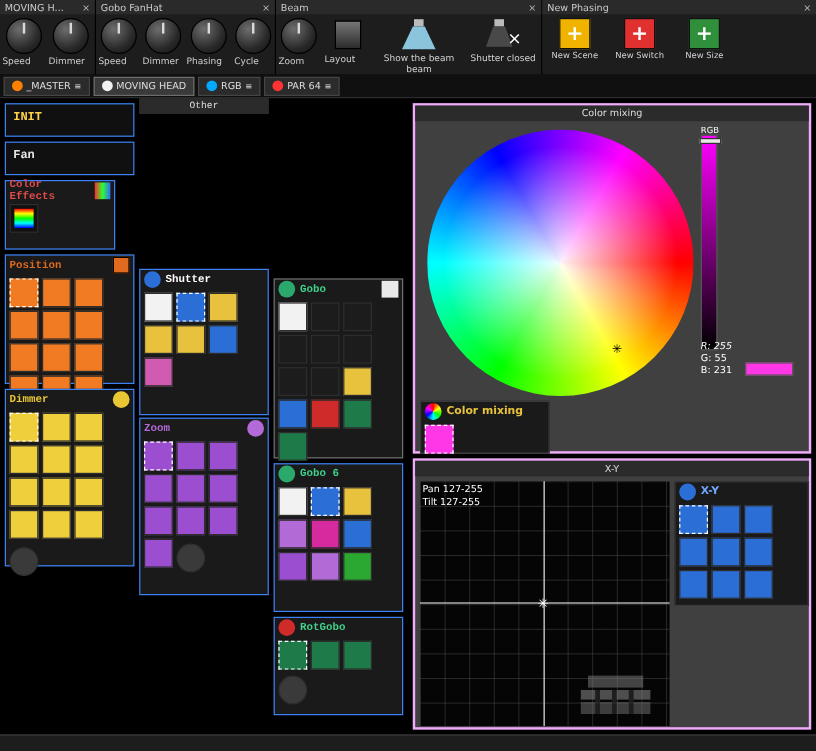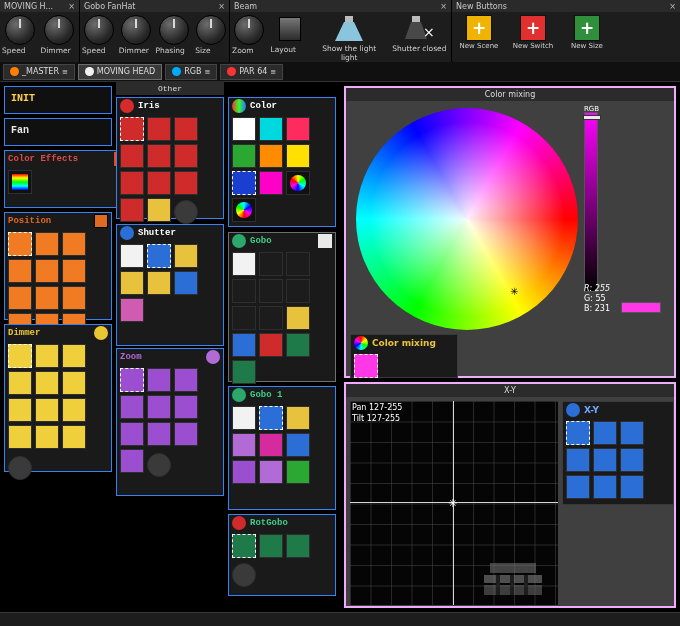--- a/index.html
+++ b/index.html
@@ -142,21 +142,21 @@
       <div class="knob-item" style="width:35px">
         <div class="knob"></div>
         <div class="knob-label">Dimmer</div>
       </div>
       <div class="knob-item" style="width:38px">
         <div class="knob"></div>
         <div class="knob-label">Phasing</div>
       </div>
       <div class="knob-item" style="width:32px">
         <div class="knob"></div>
-        <div class="knob-label">Size</div>
+        <div class="knob-label">Cycle</div>
       </div>
     </div>
   </div>
 
   <div class="panel" style="width:222px;">
     <div class="panel-title">
       <span>Beam</span>
       <span class="x">×</span>
     </div>
     <div class="beam-body">
@@ -170,38 +170,38 @@
         </div>
         <div class="knob-label">Layout</div>
       </div>
       <div class="beam-btn" style="width:76px">
         <div class="beam-ico">
           <svg width="34" height="28" viewBox="0 0 34 28">
             <rect x="13" y="1" width="8" height="6" fill="#bbb"></rect>
             <polygon points="12,7 22,7 31,26 3,26" fill="#9fe3ff" opacity="0.85"></polygon>
           </svg>
         </div>
-        <div class="beam-lbl">Show the light light</div>
+        <div class="beam-lbl">Show the beam beam</div>
       </div>
       <div class="beam-btn" style="width:62px">
         <div class="beam-ico">
           <svg width="30" height="28" viewBox="0 0 30 28">
             <rect x="8" y="1" width="8" height="6" fill="#bbb"></rect>
             <polygon points="7,7 17,7 23,24 1,24" fill="#555" opacity="0.8"></polygon>
             <text x="19" y="22" font-size="14" fill="#fff" font-family="DejaVu Sans">×</text>
           </svg>
         </div>
         <div class="beam-lbl">Shutter closed</div>
       </div>
     </div>
   </div>
 
   <div class="panel" style="width:228px;border-right:none;">
     <div class="panel-title">
-      <span>New Buttons</span>
+      <span>New Phasing</span>
       <span class="x">×</span>
     </div>
     <div class="newbtn-body">
       <div class="newbtn">
         <div class="newbtn-sq" style="background:#f0b400">+</div>
         <div class="newbtn-lbl">New Scene</div>
       </div>
       <div class="newbtn">
         <div class="newbtn-sq" style="background:#e03030">+</div>
         <div class="newbtn-lbl">New Switch</div>
@@ -241,21 +241,21 @@
   <div class="left-col">
 
     <div class="group" style="left:4px; top:4px; width:108px; height:28px; background:#101010;">
       <div style="padding:6px 6px; color:#ffd24a; font-weight:bold; font-size:10px;">INIT</div>
     </div>
 
     <div class="group" style="left:4px; top:36px; width:108px; height:28px; background:#101010;">
       <div style="padding:6px 6px; color:#e8e8e8; font-weight:bold; font-size:10px;">Fan</div>
     </div>
 
-    <div class="group" style="left:4px; top:68px; width:128px; height:58px;">
+    <div class="group" style="left:4px; top:68px; width:92px; height:58px;">
       <div class="group-hd">
         <span class="ttl" style="color:#e04a4a">Color Effects</span>
         <span style="margin-left:auto;width:14px;height:14px;background:linear-gradient(90deg,#ff2d2d,#2dff2d,#2d6dff);"></span>
       </div>
       <div class="group-body">
         <div class="cell" style="background:#111">
           <div style="width:16px;height:16px;background:linear-gradient(180deg,#ff0000,#ffff00,#00ff00,#00ffff,#0000ff);"></div>
         </div>
       </div>
     </div>
@@ -320,79 +320,37 @@
         <div class="cell" style="background:#9b4fd0"></div>
         <div class="cell" style="background:#9b4fd0"></div>
         <div class="cell round" style="background:#3a3a3a;margin-top:4px;"></div>
       </div>
     </div>
 
     <div class="group" style="left:116px; top:-1px; width:108px; height:14px; background:#2b2b2b; border-color:#2b2b2b;">
       <div style="text-align:center;font-size:8px;color:#ddd;line-height:13px;">Other</div>
     </div>
 
-    <div class="group" style="left:116px; top:15px; width:108px; height:122px;">
-      <div class="group-hd">
-        <span class="hdr-ico" style="background:#d62b2b"></span>
-        <span class="ttl" style="color:#ffffff">Iris</span>
-      </div>
-      <div class="group-body">
-        <div class="cell sel" style="background:#cf2b2b"></div>
-        <div class="cell" style="background:#cf2b2b"></div>
-        <div class="cell" style="background:#cf2b2b"></div>
-        <div class="cell" style="background:#cf2b2b"></div>
-        <div class="cell" style="background:#cf2b2b"></div>
-        <div class="cell" style="background:#cf2b2b"></div>
-        <div class="cell" style="background:#cf2b2b"></div>
-        <div class="cell" style="background:#cf2b2b"></div>
-        <div class="cell" style="background:#cf2b2b"></div>
-        <div class="cell" style="background:#cf2b2b"></div>
-        <div class="cell" style="background:#e8c23c"></div>
-        <div class="cell round" style="background:#3a3a3a;margin-top:2px;"></div>
-      </div>
-    </div>
 
     <div class="group" style="left:116px; top:142px; width:108px; height:122px;">
       <div class="group-hd">
         <span class="hdr-ico" style="background:#2b6ed6"></span>
         <span class="ttl" style="color:#ffffff">Shutter</span>
       </div>
       <div class="group-body">
         <div class="cell" style="background:#f2f2f2"></div>
         <div class="cell sel" style="background:#2b6ed6"></div>
         <div class="cell" style="background:#e8c23c"></div>
         <div class="cell" style="background:#e8c23c"></div>
         <div class="cell" style="background:#e8c23c"></div>
         <div class="cell" style="background:#2b6ed6"></div>
         <div class="cell" style="background:#d05bb0"></div>
       </div>
     </div>
 
-    <div class="group" style="left:228px; top:15px; width:108px; height:130px;">
-      <div class="group-hd">
-        <span class="hdr-ico" style="background:linear-gradient(90deg,#ff2d2d,#2dff2d,#2d6dff)"></span>
-        <span class="ttl" style="color:#ffffff">Color</span>
-      </div>
-      <div class="group-body">
-        <div class="cell" style="background:#ffffff"></div>
-        <div class="cell" style="background:#00d8e0"></div>
-        <div class="cell" style="background:#ff2b5e"></div>
-        <div class="cell" style="background:#2ba832"></div>
-        <div class="cell" style="background:#ff8c00"></div>
-        <div class="cell" style="background:#ffe000"></div>
-        <div class="cell sel" style="background:#1a3fd0"></div>
-        <div class="cell" style="background:#ff00c8"></div>
-        <div class="cell" style="background:#111">
-          <div style="width:16px;height:16px;border-radius:50%;background:conic-gradient(#ff0,#0f0,#0ff,#00f,#f0f,#f00,#ff0)"></div>
-        </div>
-        <div class="cell" style="background:#111">
-          <div style="width:16px;height:16px;border-radius:50%;background:conic-gradient(#0ff,#00f,#f0f,#f00,#ff0,#0f0,#0ff)"></div>
-        </div>
-      </div>
-    </div>
 
     <div class="group" style="left:228px; top:150px; width:108px; height:150px; border-color:#6f6f6f;">
       <div class="group-hd">
         <span class="hdr-ico" style="background:#2ba86b"></span>
         <span class="ttl" style="color:#3fd08a">Gobo</span>
         <span style="margin-left:auto;width:14px;height:14px;background:#e9e9e9;"></span>
       </div>
       <div class="group-body">
         <div class="cell" style="background:#f2f2f2"></div>
         <div class="cell" style="background:#1c1c1c"></div>
@@ -406,21 +364,21 @@
         <div class="cell" style="background:#2b6ed6"></div>
         <div class="cell" style="background:#cf2b2b"></div>
         <div class="cell" style="background:#1f7a4a"></div>
         <div class="cell" style="background:#1f7a4a"></div>
       </div>
     </div>
 
     <div class="group" style="left:228px; top:304px; width:108px; height:124px;">
       <div class="group-hd">
         <span class="hdr-ico" style="background:#2ba86b"></span>
-        <span class="ttl" style="color:#3fd08a">Gobo 1</span>
+        <span class="ttl" style="color:#3fd08a">Gobo 6</span>
       </div>
       <div class="group-body">
         <div class="cell" style="background:#f2f2f2"></div>
         <div class="cell sel" style="background:#2b6ed6"></div>
         <div class="cell" style="background:#e8c23c"></div>
         <div class="cell" style="background:#b26bd6"></div>
         <div class="cell" style="background:#d62b9e"></div>
         <div class="cell" style="background:#2b6ed6"></div>
         <div class="cell" style="background:#9b4fd0"></div>
         <div class="cell" style="background:#b26bd6"></div>

